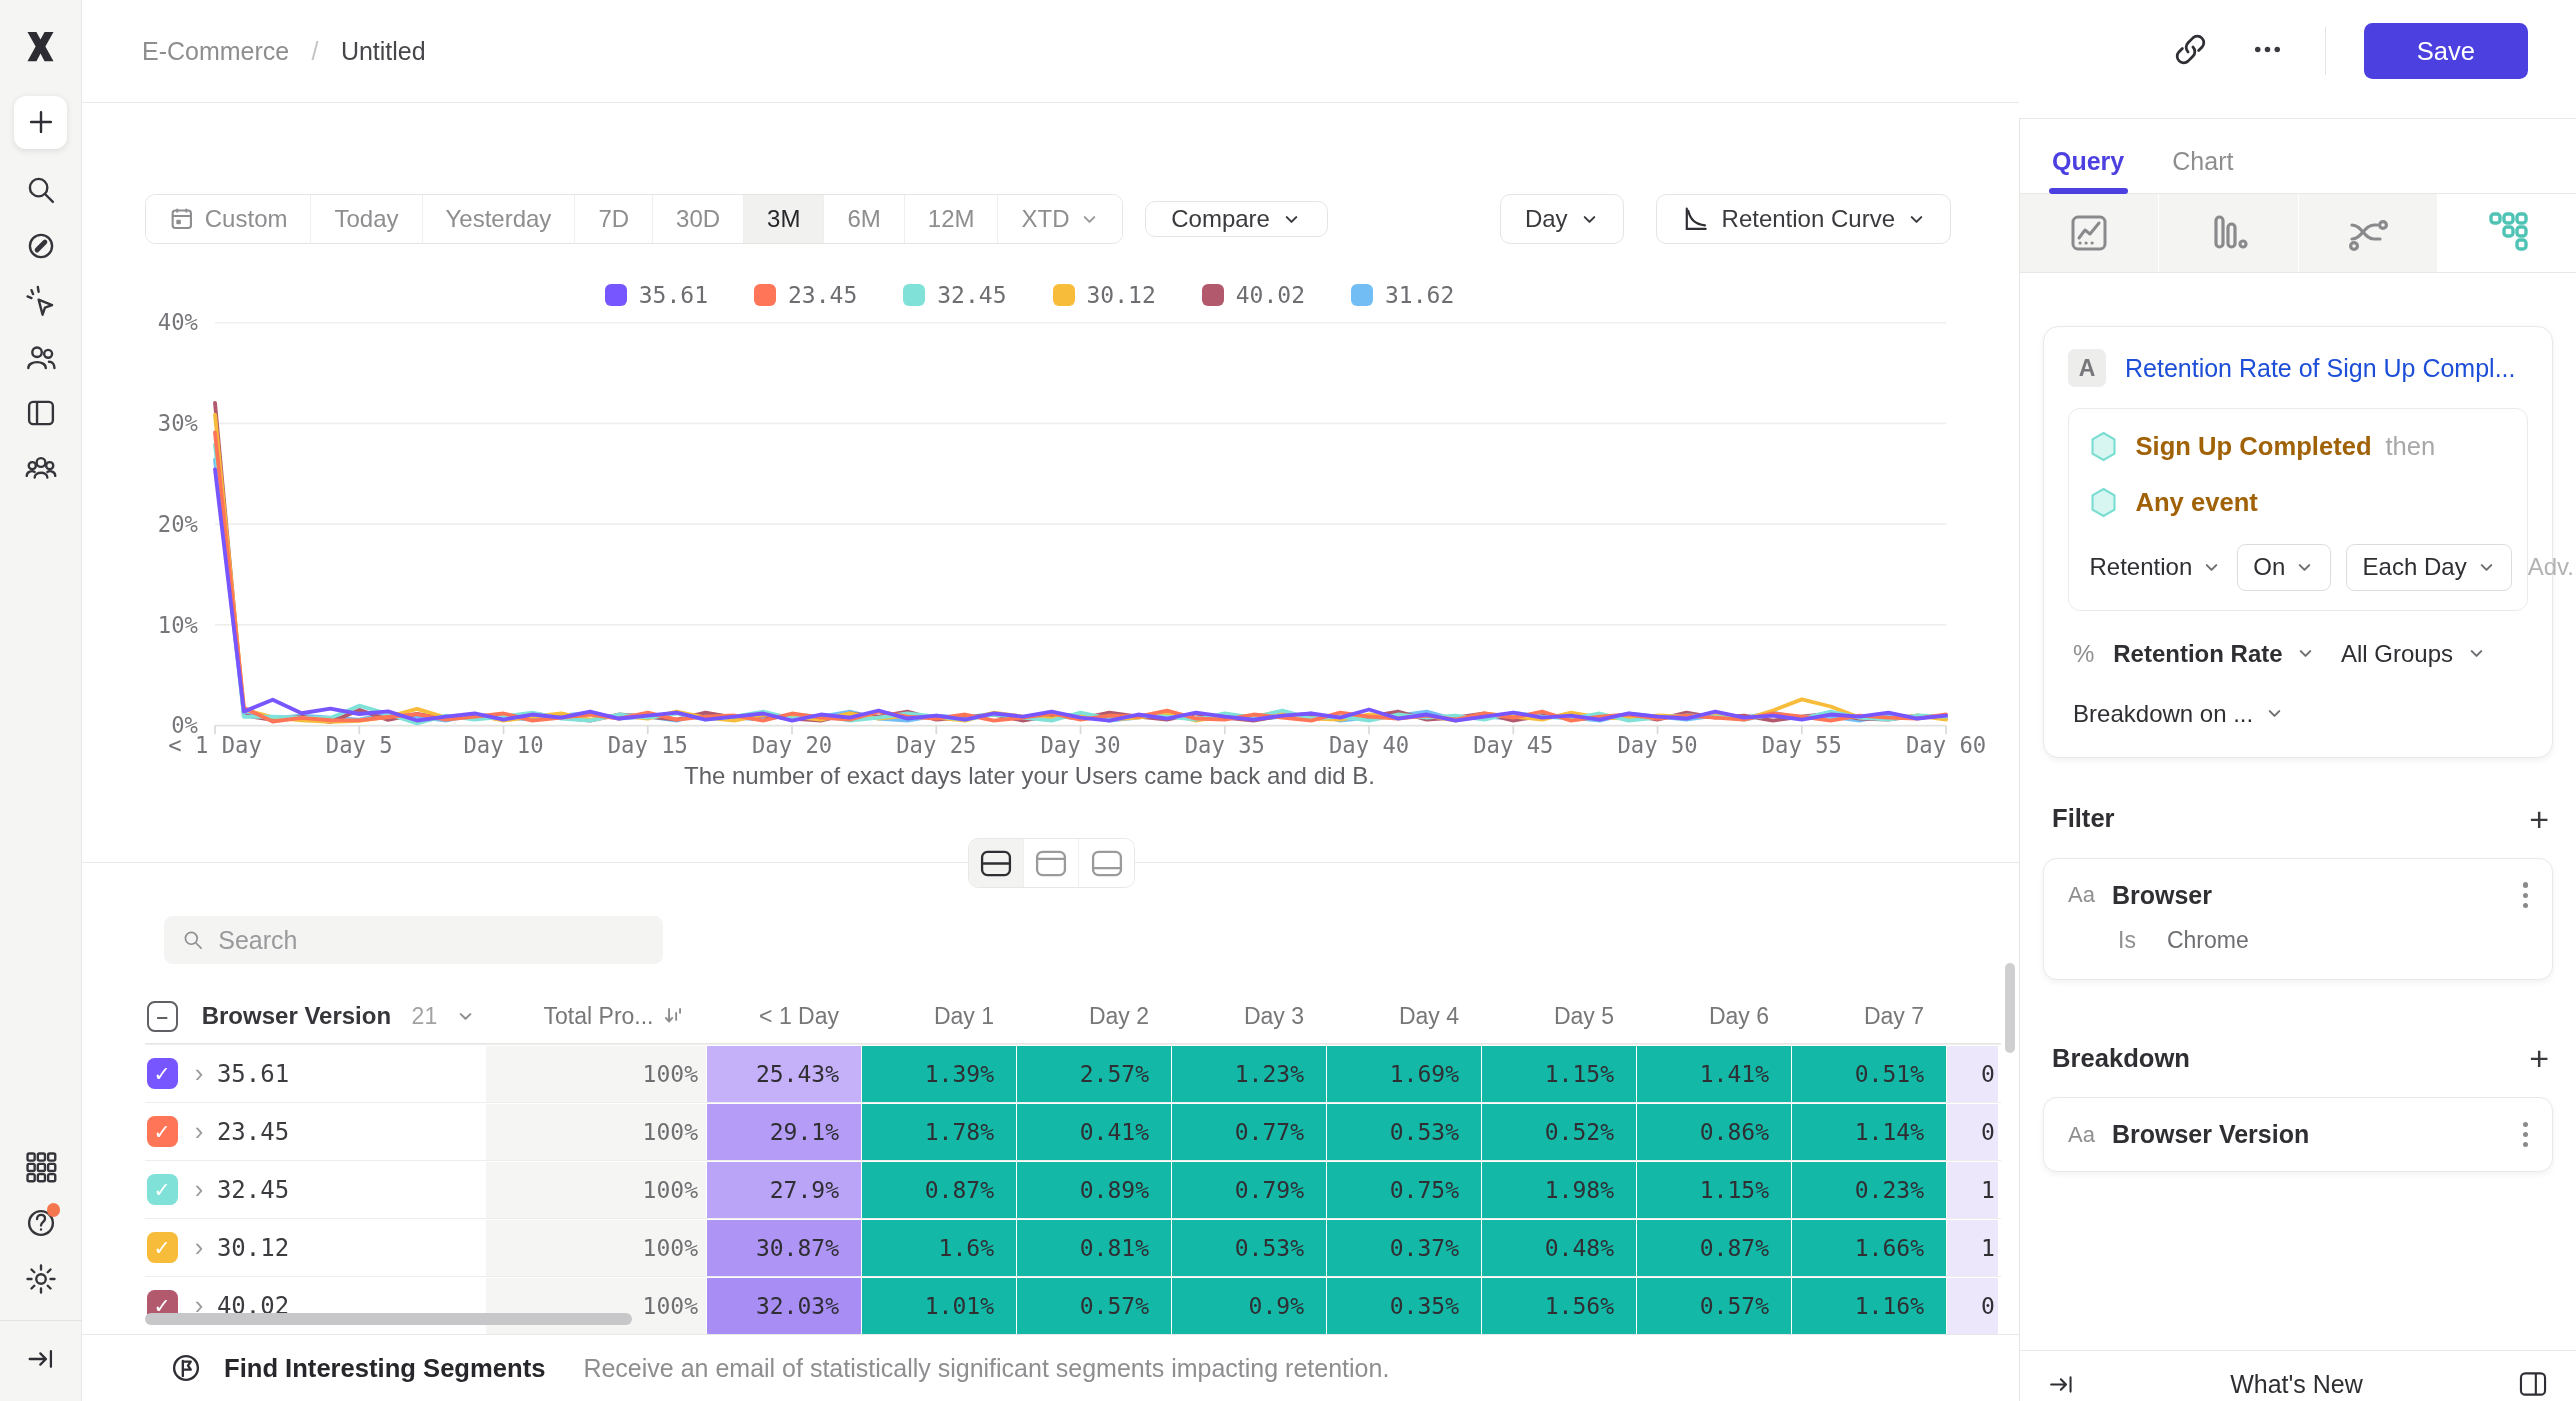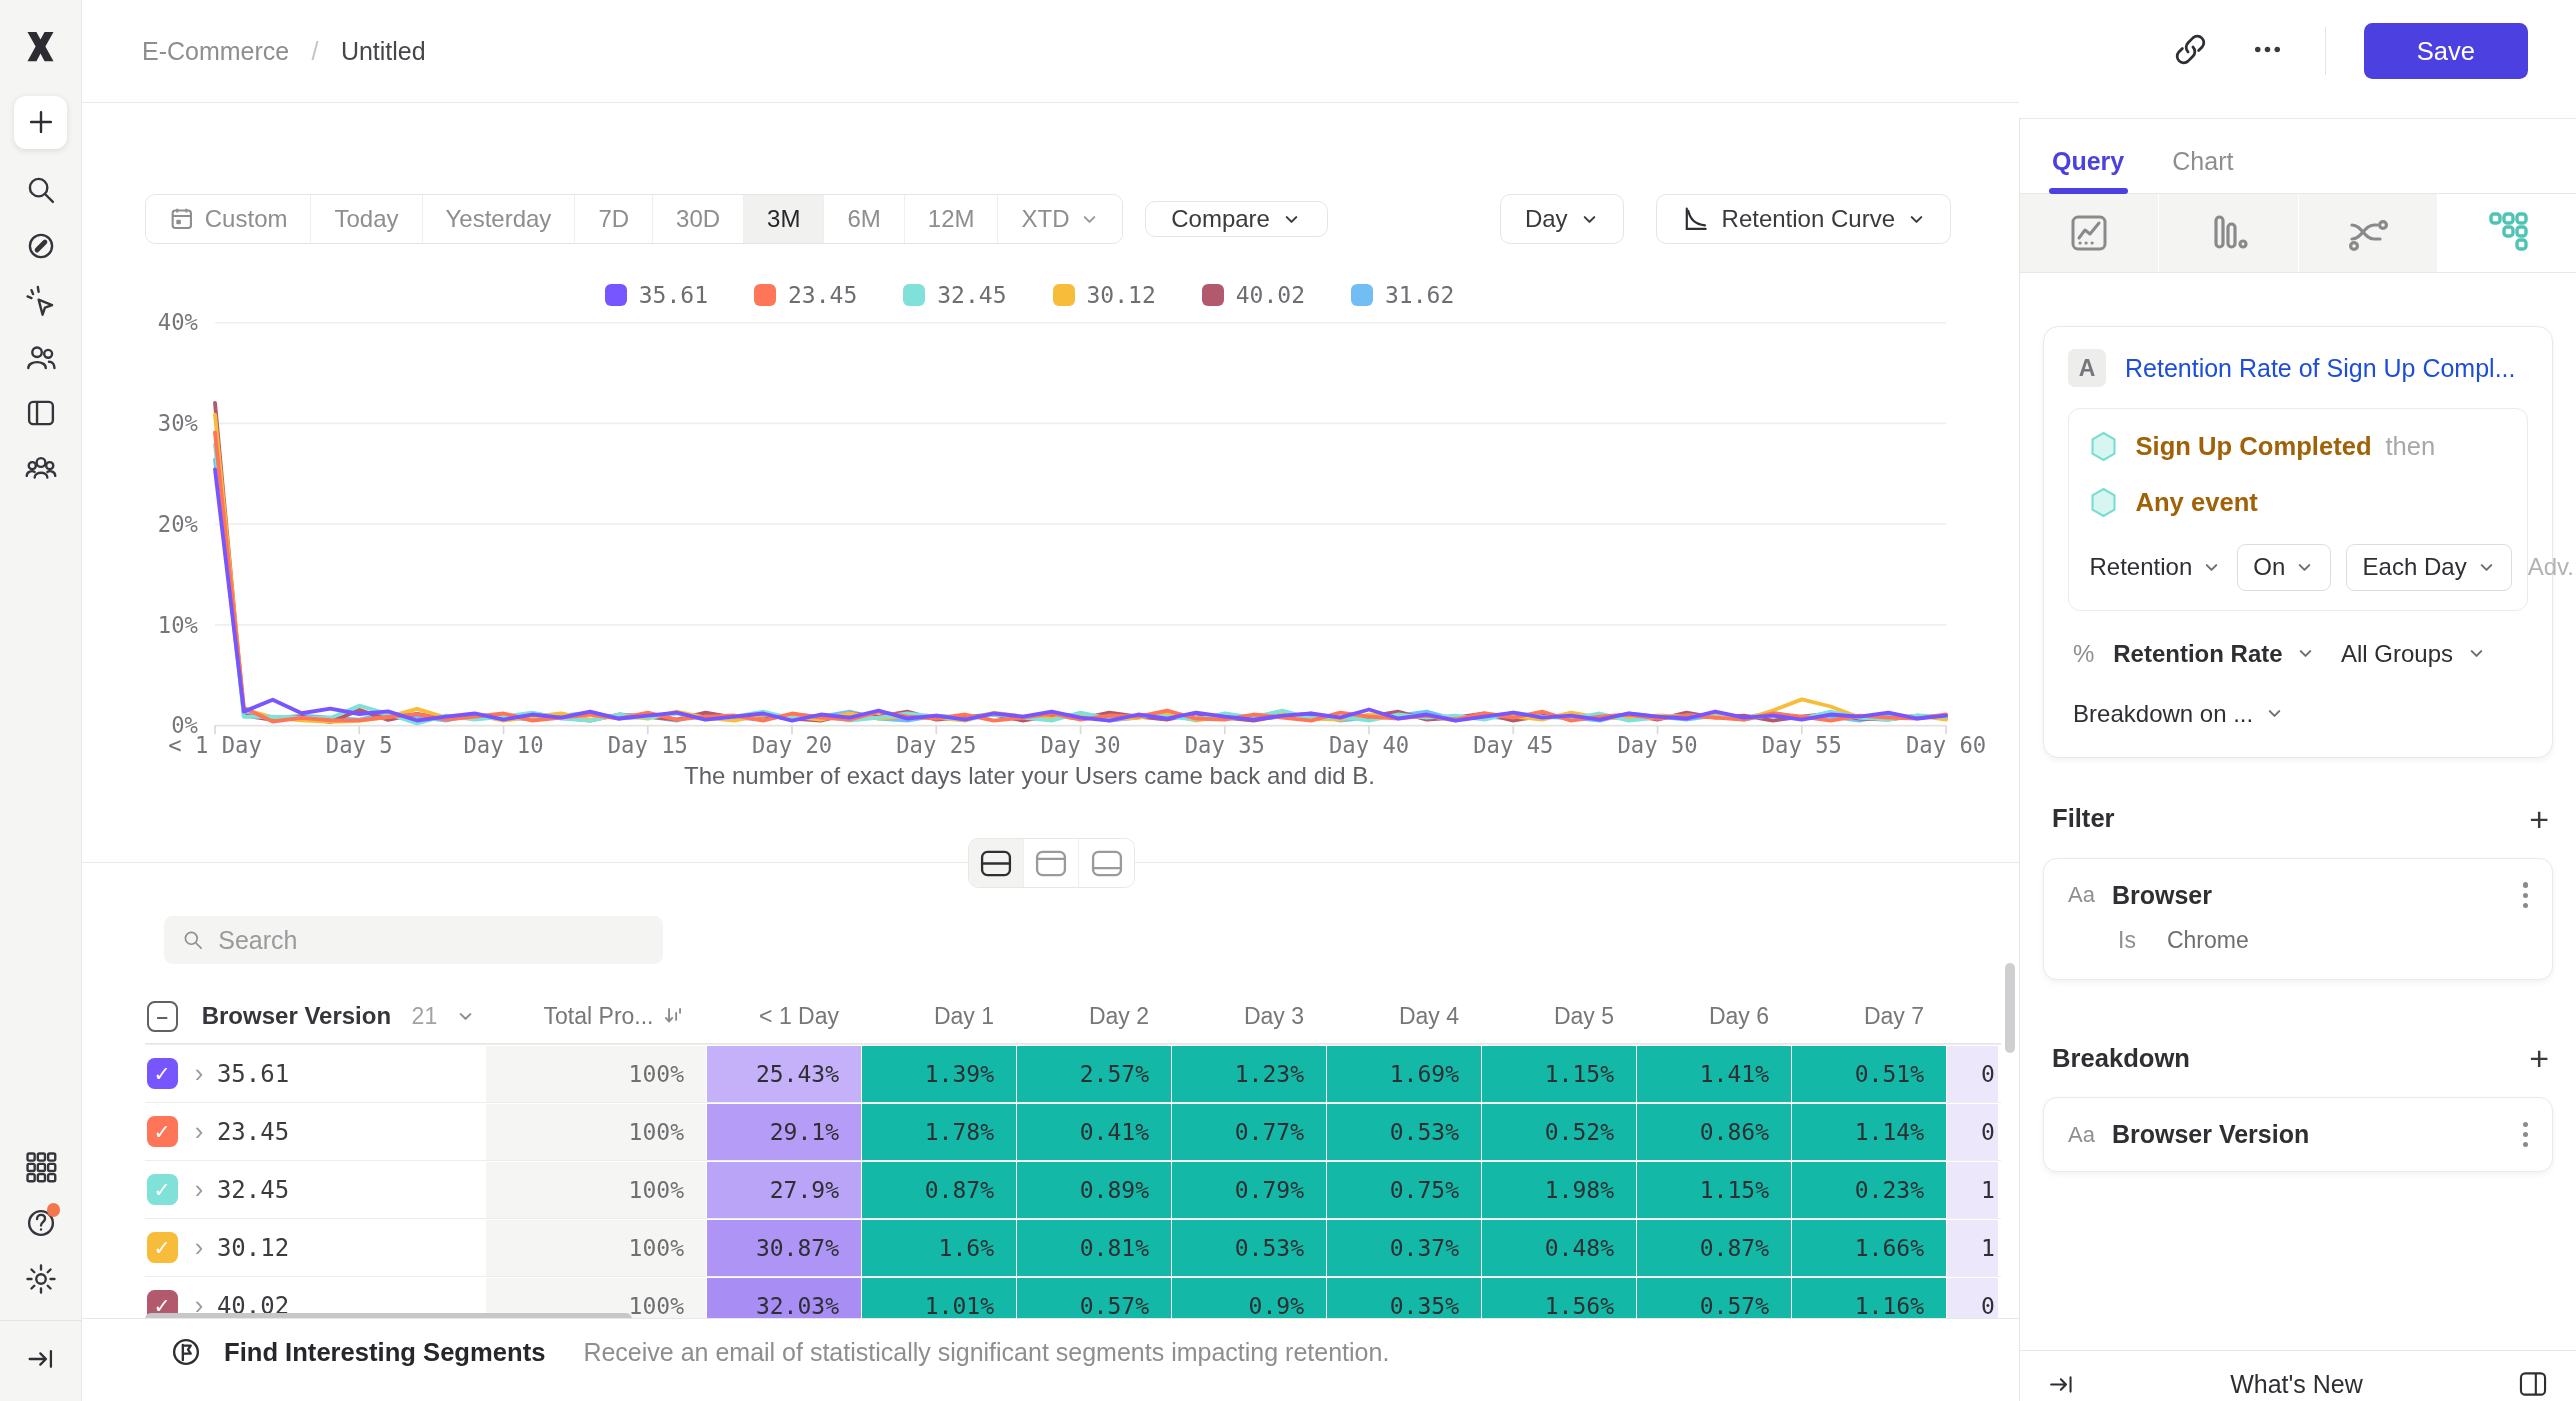--- a/index.html
+++ b/index.html
@@ -77,35 +77,35 @@
   .thead { height:55px; border-bottom:0.9px solid #e6e6e4; }
   .thead .hcell { display:flex; align-items:center; }
   .hlabel { gap:12px; padding-left:1.7px; }
   .group-name { font-size:24px; color:#35353a; font-weight:bold; margin-left:12px; }
   .group-count { font-size:23px; color:#a3a3a6; margin-left:8.5px; }
   .htotal, .hday { justify-content:flex-end; padding-right:22px; color:#77777a; gap:8.5px; }
   .body-row { height:58px; border-top:0.9px solid #ededeb; }
   .cell { display:flex; align-items:center; font-family:"DejaVu Sans Mono", monospace; }
   .label-cell { padding-left:1.7px; font-family:"DejaVu Sans Mono", monospace; color:#3c3c40; font-size:24px; }
   .row-chevron { color:#9b9b9e; font-size:25.6px; margin:0 13.7px 0 17px; font-family:"Liberation Sans",sans-serif; }
-  .total-cell { background:#f5f5f3; justify-content:flex-end; padding-right:22px; color:#6f6f72;
+  .total-cell { background:#f5f5f3; justify-content:flex-end; padding-right:8px; color:#6f6f72;
                 border-top:1.7px solid #fff; }
   .val-cell { justify-content:flex-end; padding-right:22px; color:#2e2e33;
               border-left:1.7px solid #fff; border-top:1.7px solid #fff; }
   .day-cell { background:#14b8a6; }
   .of-cell { background:#ece7fa; border-left:1.7px solid #fff; border-top:1.7px solid #fff;
              overflow:hidden; justify-content:flex-start; padding-left:34px; color:#2e2e33; }
   .cbx { width:31px; height:31px; border-radius:7.7px; display:flex; align-items:center; justify-content:center;
          color:#fff; font-size:20.5px; cursor:pointer; flex:none; font-family:"Liberation Sans",sans-serif; }
   .cbx.indet { background:#fff; border:2.6px solid #606065; color:#606065; font-weight:bold; }
 
   .hscroll { position:absolute; top:1210px; left:63px; width:487px; height:12px; border-radius:6px; background:#c7c7c9; }
   .vscroll { position:absolute; top:860px; left:1923px; width:10.2px; height:90px; border-radius:5.1px; background:#cfcfd1; }
 
-  .segments-bar { position:absolute; left:0; bottom:16px; height:67px; width:100%; border-top:0.9px solid #e8e8e6;
+  .segments-bar { position:absolute; left:0; bottom:0; height:67px; width:100%; border-top:0.9px solid #e8e8e6;
                   display:flex; align-items:center; padding-left:85px; background:#fff; }
   .seg-title { font-size:25.6px; color:#27272b; font-weight:bold; margin-left:19px; }
   .seg-desc { font-size:25px; color:#8e8e91; margin-left:38px; }
 
   
   .panel { position:absolute; left:2019px; top:118px; width:557px; height:1299px;
            border-left:0.9px solid #e5e5e3; border-top:0.9px solid #e9e9e7; background:#fff; }
   .tabbar { height:75px; border-bottom:0.9px solid #e8e8e6; display:flex; align-items:flex-end;
             gap:48px; padding:0 0 17px 32px; }
   .tab { font-size:25px; color:#8e8e91; cursor:pointer; position:relative; }

